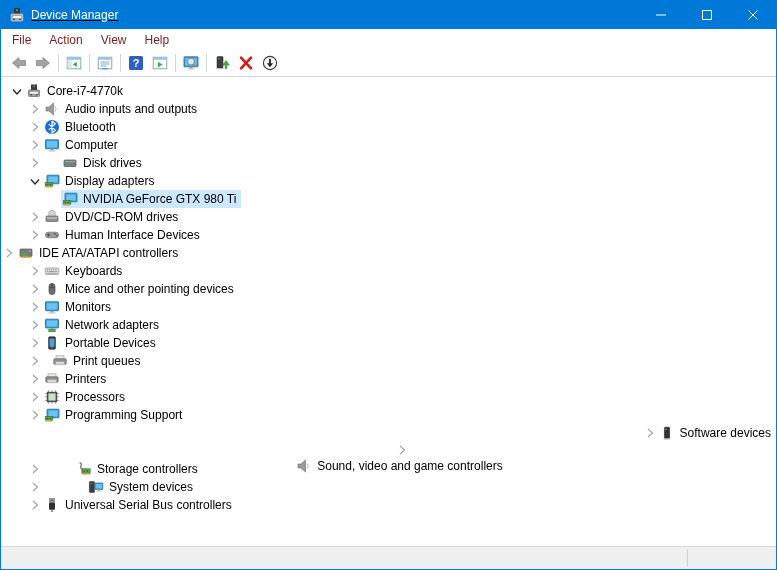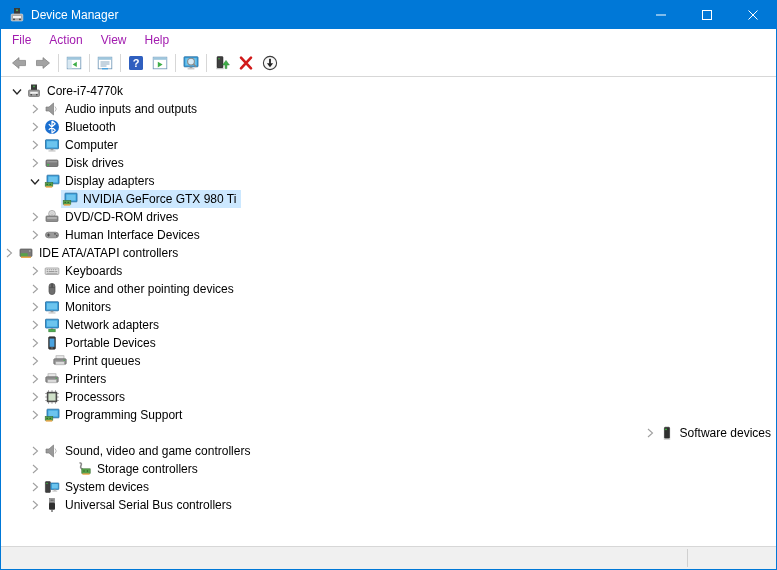--- a/index.html
+++ b/index.html
@@ -1,29 +1,29 @@
 <!DOCTYPE html>
 <html><head>
 <meta charset="utf-8">
 <style>
   * { margin:0; padding:0; box-sizing:border-box; }
   html,body { width:777px; height:570px; overflow:hidden; background:#fff;
     font-family:"Liberation Sans","DejaVu Sans",sans-serif; }
   .window { width:777px; height:570px; border:1px solid #0078d7; display:flex; flex-direction:column; background:#fff; }
 
   
-  .titlebar { height:28px; background:#0078d7; display:flex; align-items:center; flex:0 0 auto; }
+  .titlebar { height:28px; background:#0078d7; display:flex; align-items:center; flex:0 0 auto;text-decoration:underline; }
   .titlebar .app-icon { width:16px; height:16px; margin:0 6px 0 8px; flex:0 0 auto; }
   .titlebar .title { color:#fff; font-size:12px; flex:1 1 auto; white-space:nowrap; }
   .caption-btn { width:46px; height:28px; display:flex; align-items:center; justify-content:center; flex:0 0 auto; }
   .caption-btn svg { display:block; }
 
   
   .menubar { height:21px; background:#fff; display:flex; align-items:center; padding-left:2px; flex:0 0 auto; }
-  .menu-item { font-size:12px; color:#a21caf; padding:3px 9px; cursor:default; }
+  .menu-item { font-size:12px; color:#7f1d1d; padding:3px 9px; cursor:default; }
 
   
   .toolbar { height:27px; background:#fff; border-bottom:1px solid #d7d7d7; display:flex; align-items:center; padding-left:6px; flex:0 0 auto; }
   .tool-btn { width:24px; height:22px; display:flex; align-items:center; justify-content:center; }
   .tool-sep { width:1px; height:18px; background:#d7d7d7; margin:0 3px; }
 
   
   .tree { flex:1 1 auto; background:#fff; padding-top:5px; overflow:hidden; }
   .tree-row { height:18px; display:flex; align-items:center; font-size:12px; color:#000; white-space:nowrap; }
   .chevron { width:16px; height:16px; flex:0 0 auto; display:flex; align-items:center; justify-content:center; }
@@ -382,21 +382,21 @@
             <use href="#sym-chevron-collapsed"></use>
           </svg>
         </span>
         <span class="row-content">
           <svg class="tree-icon">
             <use href="#sym-monitor-icon"></use>
           </svg>
           <span class="row-label">Computer</span>
         </span>
       </div>
-      <div class="tree-row" style="padding-left: 26px;">
+      <div class="tree-row" style="padding-left: 26px; gap: 18px;">
         <span class="chevron">
           <svg width="16" height="16">
             <use href="#sym-chevron-collapsed"></use>
           </svg>
         </span>
         <span class="row-content">
           <svg class="tree-icon">
             <use href="#sym-disk-drive-icon"></use>
           </svg>
           <span class="row-label">Disk drives</span>
@@ -586,21 +586,21 @@
             <use href="#sym-chevron-collapsed"></use>
           </svg>
         </span>
         <span class="row-content">
           <svg class="tree-icon">
             <use href="#sym-software-device-icon"></use>
           </svg>
           <span class="row-label">Software devices</span>
         </span>
       </div>
-      <div class="tree-row" style="padding-left: 26px;">
+      <div class="tree-row" style="padding-left: 26px; flex-direction: column;">
         <span class="chevron">
           <svg width="16" height="16">
             <use href="#sym-chevron-collapsed"></use>
           </svg>
         </span>
         <span class="row-content">
           <svg class="tree-icon">
             <use href="#sym-speaker-icon"></use>
           </svg>
           <span class="row-label">Sound, video and game controllers</span>
@@ -612,21 +612,21 @@
             <use href="#sym-chevron-collapsed"></use>
           </svg>
         </span>
         <span class="row-content">
           <svg class="tree-icon">
             <use href="#sym-storage-controller-icon"></use>
           </svg>
           <span class="row-label">Storage controllers</span>
         </span>
       </div>
-      <div class="tree-row" style="padding-left: 26px;">
+      <div class="tree-row" style="padding-left: 26px; gap: 44px;">
         <span class="chevron">
           <svg width="16" height="16">
             <use href="#sym-chevron-collapsed"></use>
           </svg>
         </span>
         <span class="row-content">
           <svg class="tree-icon">
             <use href="#sym-system-device-icon"></use>
           </svg>
           <span class="row-label">System devices</span>

